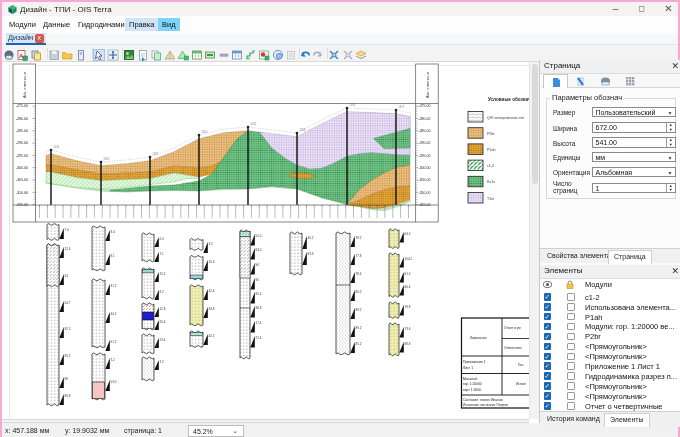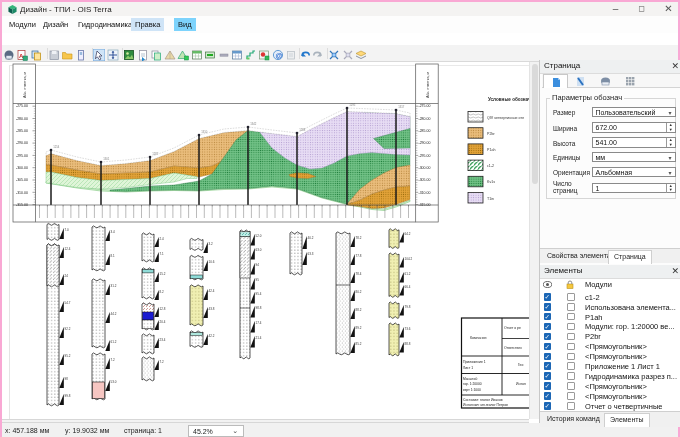--- a/index.html
+++ b/index.html
@@ -51,25 +51,28 @@
         <polygon points="0.5,2.5 5,5 5,10 0.5,7.5" fill="#0d5f50"></polygon>
         <polygon points="9.5,2.5 5,5 5,10 9.5,7.5" fill="#1b8a66"></polygon>
       </svg>
   <span id="title">Дизайн - ТПИ - OIS Terra</span>
   <span class="winbtn" style="left:607px;">–</span>
   <span class="winbtn" style="left:633px;font-size:8px;">◻</span>
   <span class="winbtn" style="left:660px;">✕</span>
  </div>
  <div id="menubar">
   <span class="mi" style="left:3px;">Модули</span>
-  <span class="mi" style="left:37px;">Дизайн</span>
+  <span class="mi" style="left:37px;">Данные</span>
   <span class="mi" style="left:72px;">Гидродинамика</span>
-  <span class="mi" style="left:129px;background:#cfe4f7;">Правка</span>
-  <span class="mi" style="left:172px;background:#7dd3fc;text-align:right;">Вид</span>
+  <span class="mi" style="left:123px;background:#cfe4f7;">Правка</span>
+  <span class="mi" style="left:156px;background:#7dd3fc;text-align:right;">Вид</span>
  </div>
+ <div id="tabbar">
+      <div id="dtab">Дизайн<span id="dtabx">x</span></div>
+    </div>
  <div id="toolbar">
       <svg style="position:absolute;left:1px;top:4px;" width="12" height="12" viewBox="0 0 12 12">
         <circle cx="6" cy="6" r="4.5" fill="#5b6b84"></circle>
         <rect x="3" y="6.5" width="6" height="3.5" fill="#dfe6ef" stroke="#5b6b84" stroke-width="0.6"></rect>
       </svg>
       <svg style="position:absolute;left:14px;top:4px;" width="12" height="12" viewBox="0 0 12 12">
         <rect x="2" y="1.5" width="7" height="9" fill="#fff" stroke="#a33" stroke-width="0.7"></rect>
         <text x="3" y="8.5" font-size="6" fill="#c22" font-weight="bold">A</text>
         <rect x="7" y="7" width="4.5" height="4.5" fill="#3a7" stroke="#175" stroke-width="0.5"></rect>
       </svg>

